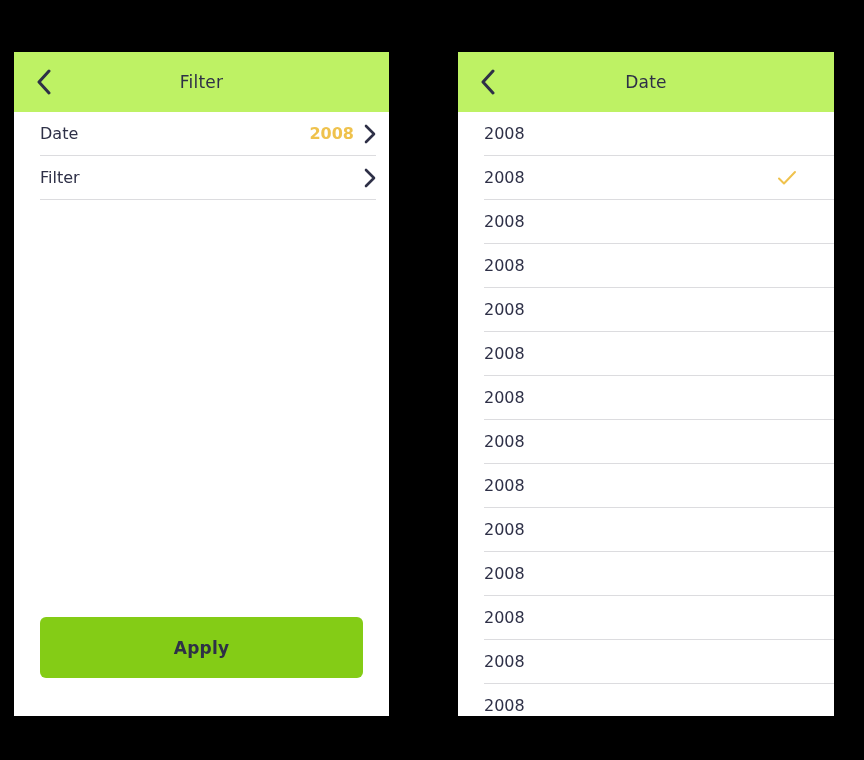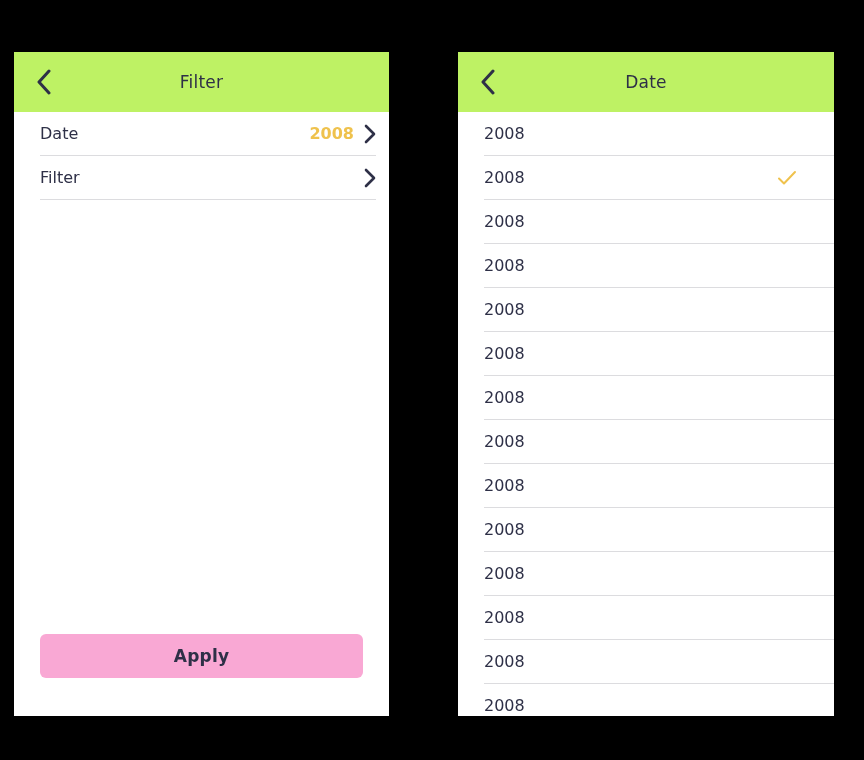--- a/index.html
+++ b/index.html
@@ -92,24 +92,24 @@
     flex-direction:column;
     height:604px;
   }
   .spacer{flex:1 1 auto;}
   .apply-wrap{
     padding:0 26px 38px 26px;
   }
   .apply-btn{
     display:block;
     width:100%;
-    height:44px;
+    height:61px;
     border:none;
     border-radius:6px;
-    background:#f9a8d4;
+    background:#84cc16;
     color:#2e3047;
     font-family:"DejaVu Sans","Liberation Sans",sans-serif;
     font-size:17px;
     font-weight:bold;
     cursor:pointer;
     letter-spacing:.2px;
   }
 
   
   .date-scroll{

